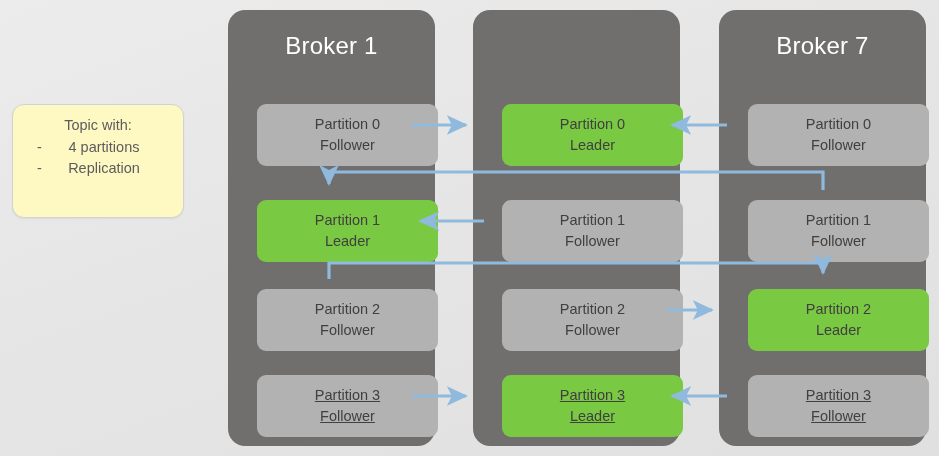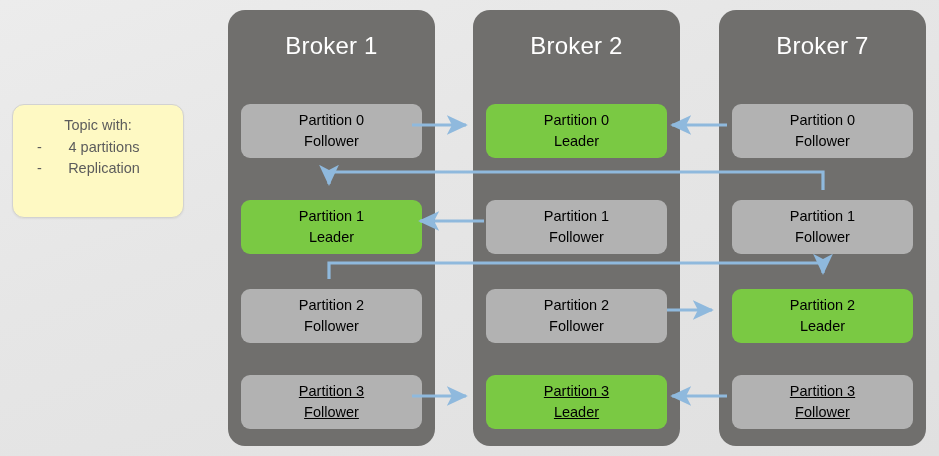--- a/index.html
+++ b/index.html
@@ -82,30 +82,30 @@
     text-align: center;
     color: #ffffff;
     font-size: 24px;
     font-weight: normal;
     letter-spacing: 0.2px;
   }
 
   
   .partition {
     position: absolute;
-    left: 13px;
+    left: 29px;
     width: 181px;
-    height: 54px;
+    height: 62px;
     border-radius: 9px;
     box-sizing: border-box;
     display: flex;
     flex-direction: column;
     align-items: center;
     justify-content: center;
-    color: #000000;
+    color: #404040;
     font-size: 14.5px;
     line-height: 1.42;
     text-align: center;
   }
   .partition.follower {
     background: #b2b2b2;
   }
   .partition.leader {
     background: #7ac943;
   }
@@ -158,21 +158,20 @@
       <span>Partition 2</span>
       <span>Follower</span>
     </div>
     <div class="partition follower p-row-3">
       <span>Partition 3</span>
       <span>Follower</span>
     </div>
   </div>
 
   <div class="broker" id="broker-2">
-    <div class="broker-title">Broker 2</div>
 
     <div class="partition leader p-row-0">
       <span>Partition 0</span>
       <span>Leader</span>
     </div>
     <div class="partition follower p-row-1">
       <span>Partition 1</span>
       <span>Follower</span>
     </div>
     <div class="partition follower p-row-2">

